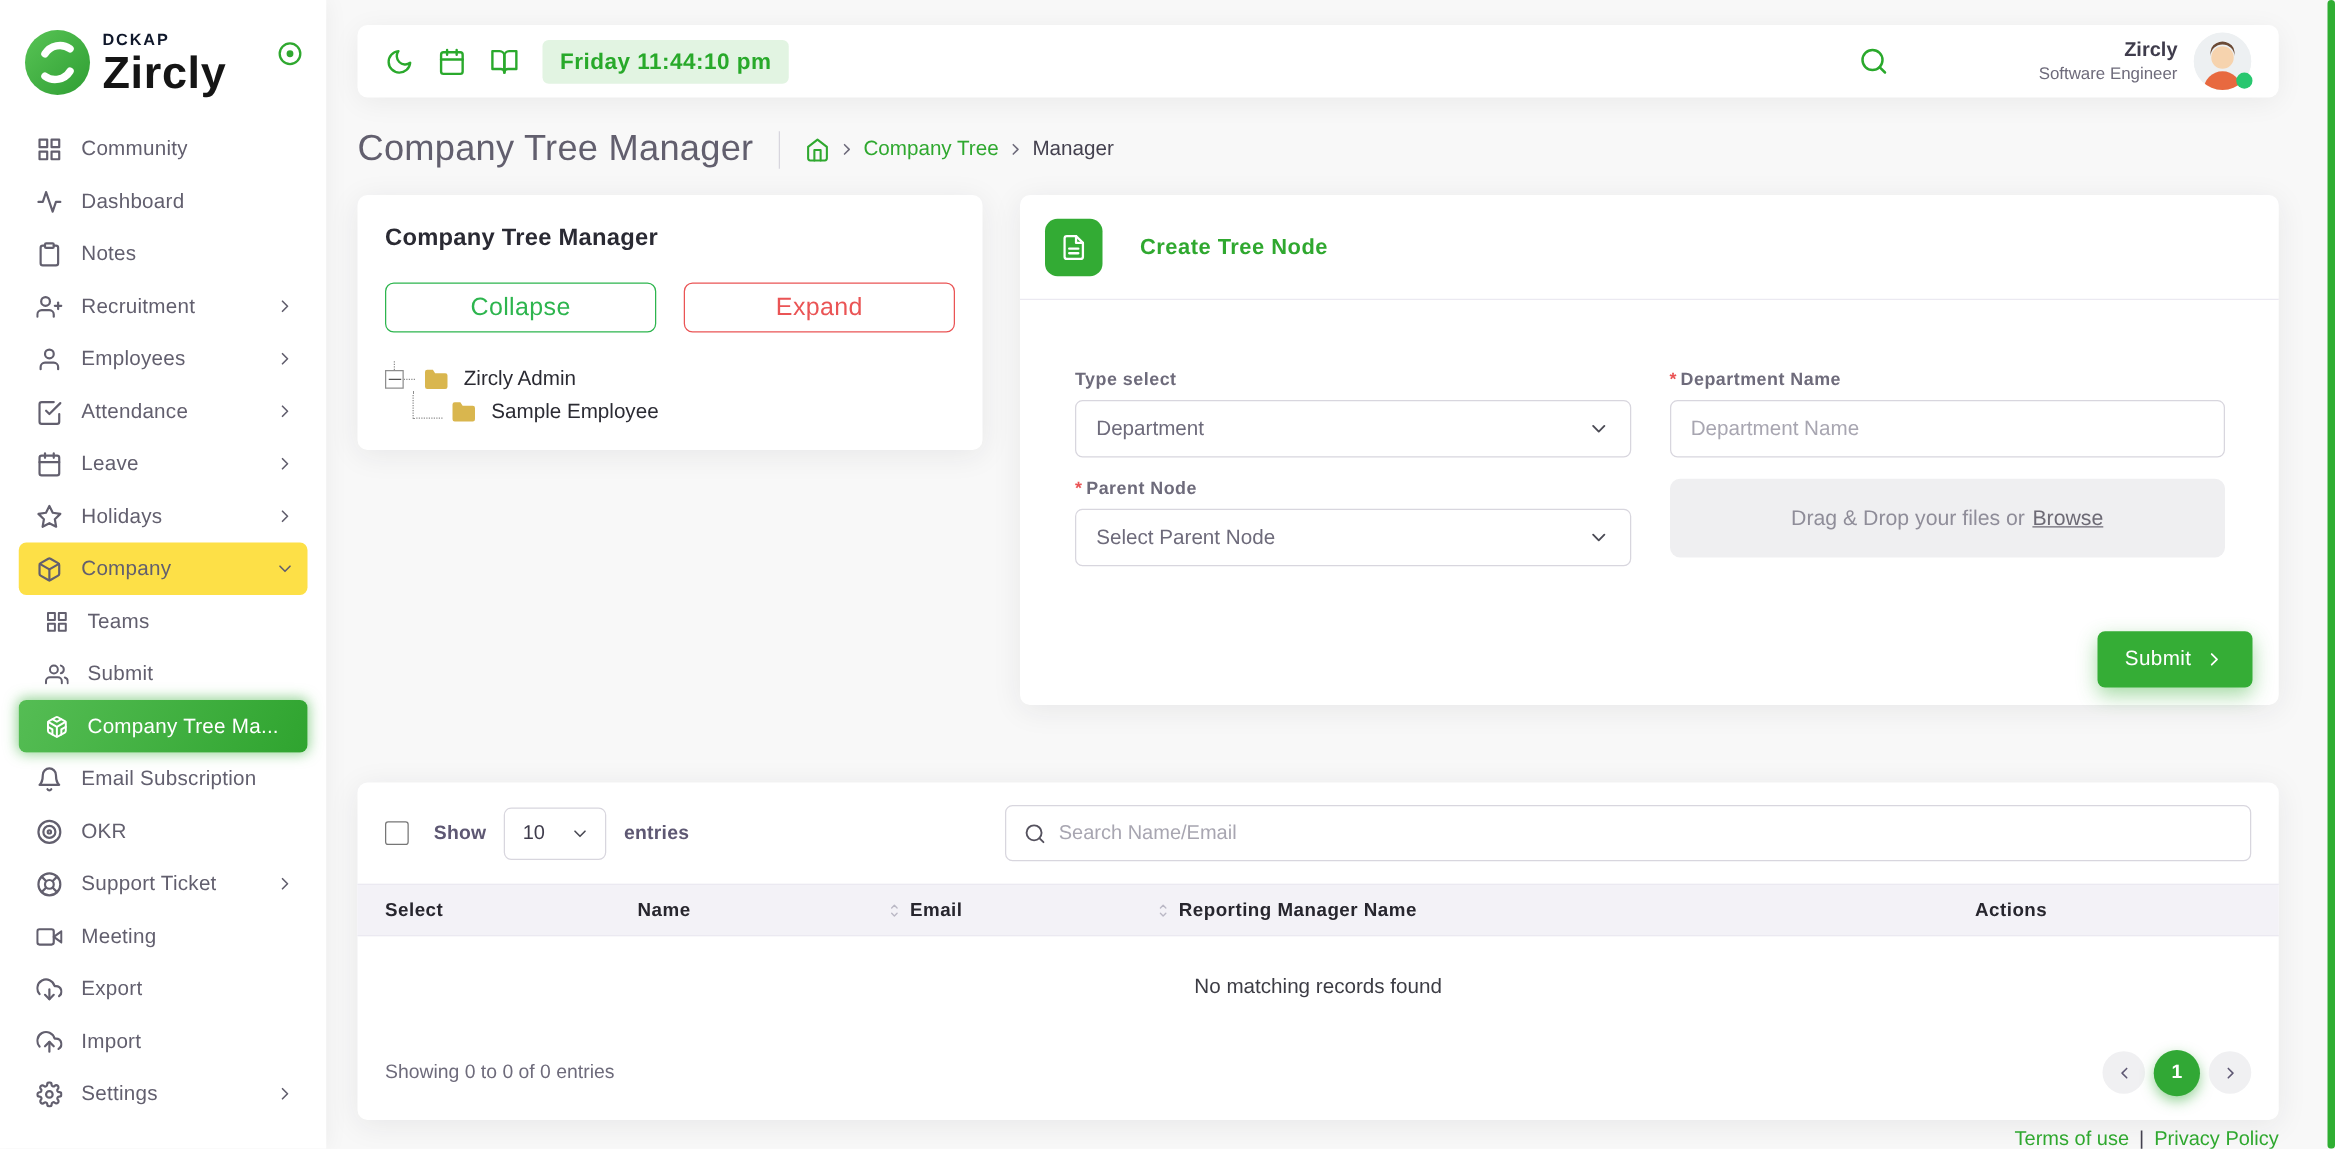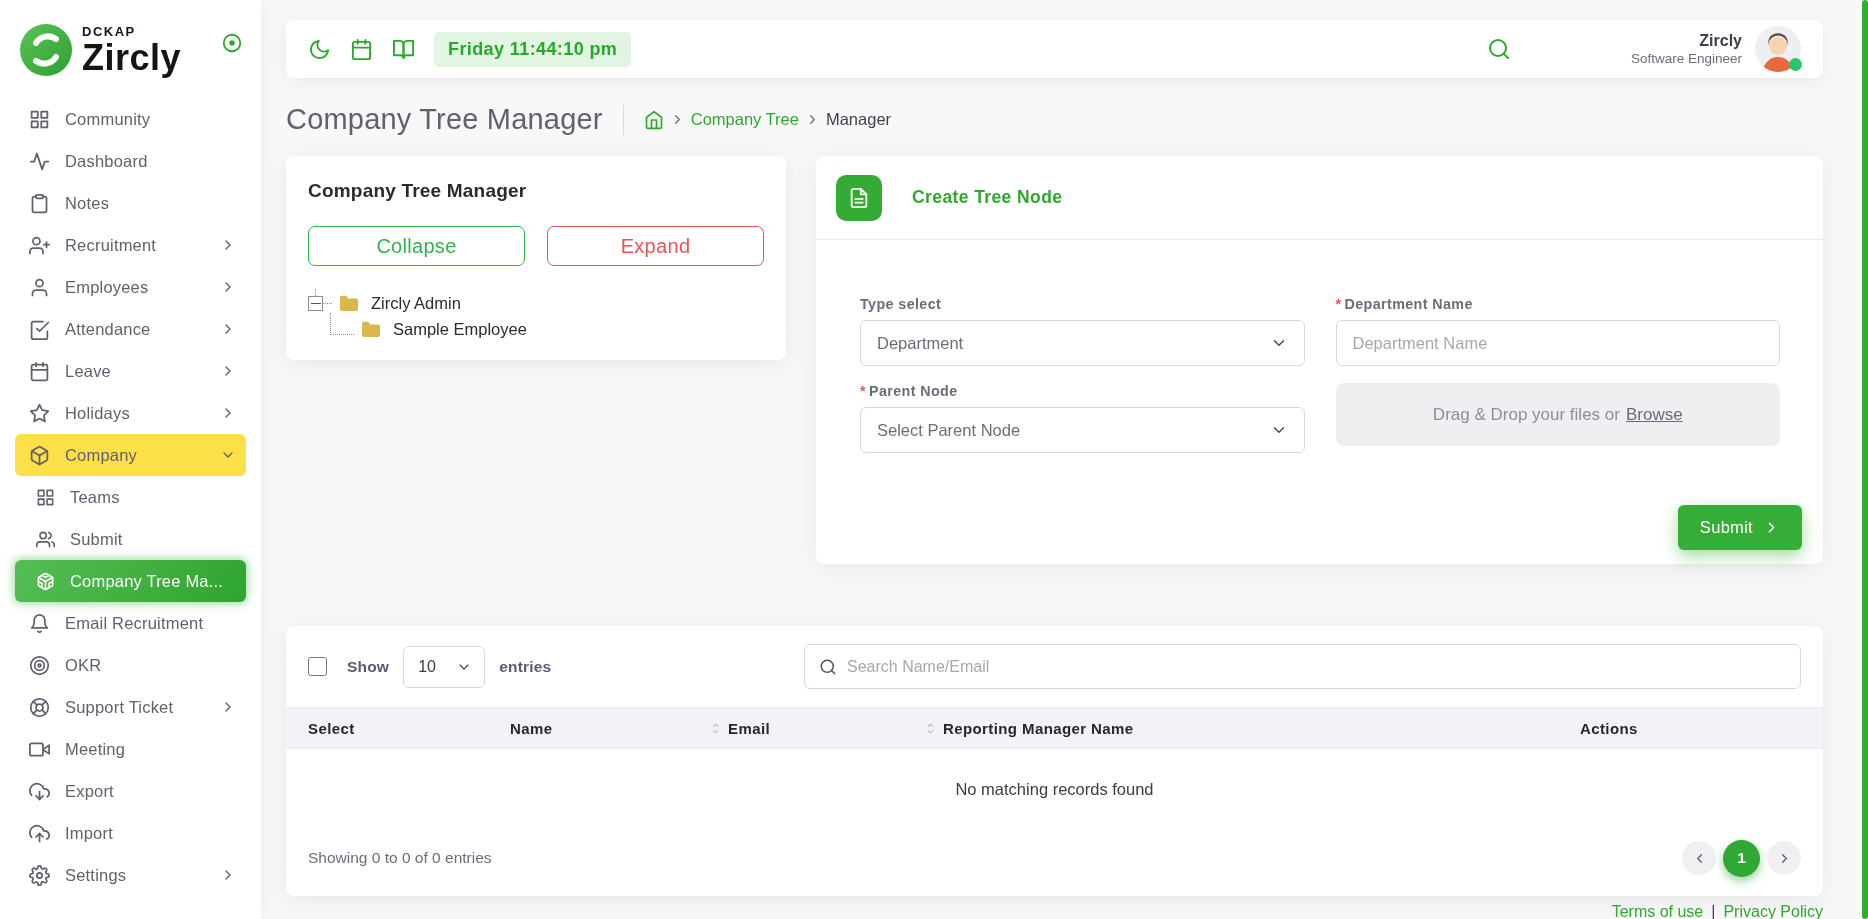--- a/index.html
+++ b/index.html
@@ -256,21 +256,21 @@
           <polyline points="3.27 6.96 12 12.01 20.73 6.96"></polyline>
           <line x1="12" y1="22.08" x2="12" y2="12"></line>
         </svg>
       <span class="lbl">Company Tree Ma...</span>
     </div>
     <div class="menu-item">
       <svg class="fi mi-icon" viewBox="0 0 24 24">
           <path d="M18 8A6 6 0 0 0 6 8c0 7-3 9-3 9h18s-3-2-3-9"></path>
           <path d="M13.73 21a2 2 0 0 1-3.46 0"></path>
         </svg>
-      <span class="lbl">Email Recruitment</span>
+      <span class="lbl">Email Subscription</span>
     </div>
     <div class="menu-item">
       <svg class="fi mi-icon" viewBox="0 0 24 24">
           <circle cx="12" cy="12" r="10"></circle>
           <circle cx="12" cy="12" r="5.5"></circle>
           <circle cx="12" cy="12" r="1.5"></circle>
         </svg>
       <span class="lbl">OKR</span>
     </div>
     <div class="menu-item">

